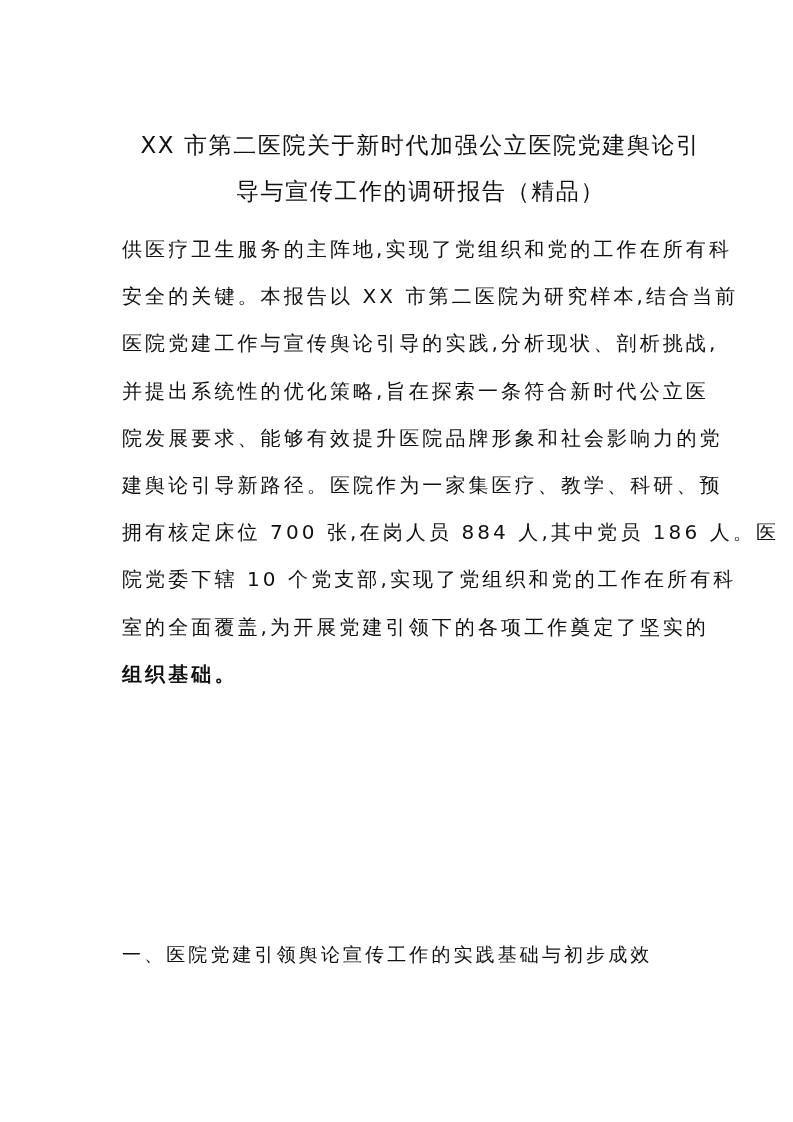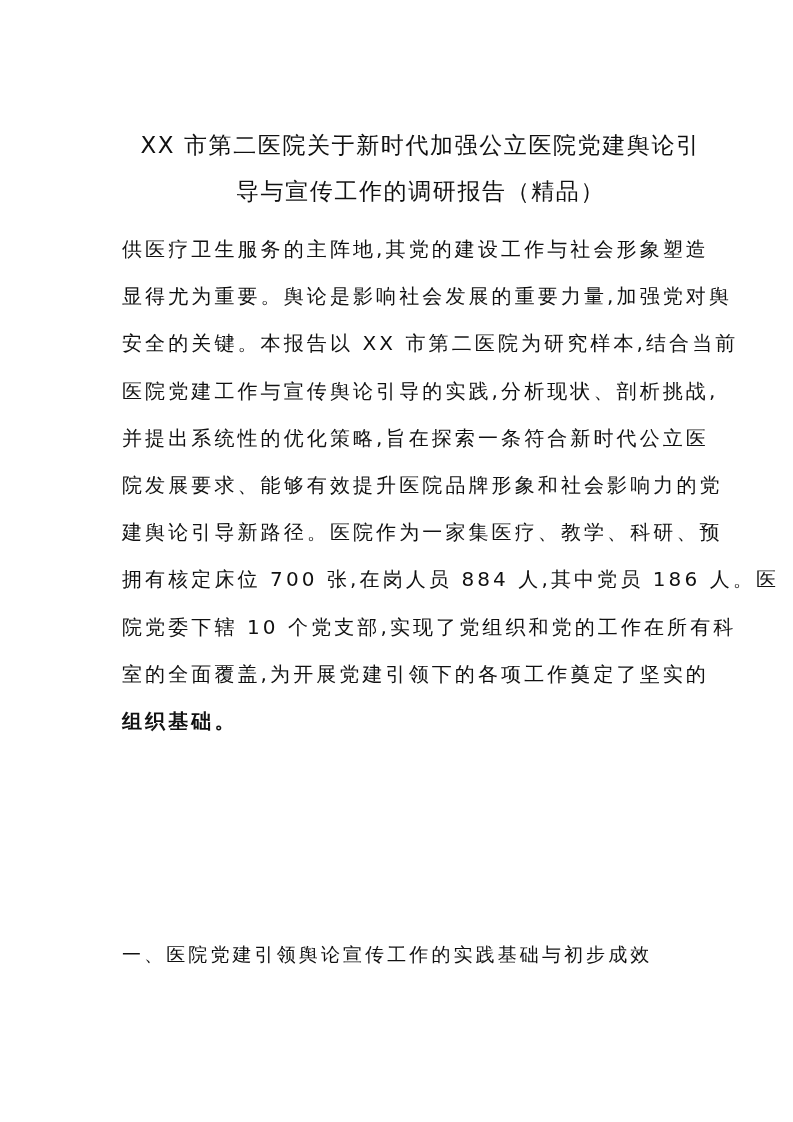--- a/index.html
+++ b/index.html
@@ -17,22 +17,21 @@
              letter-spacing: 3.1px; white-space: nowrap; }
 </style>
 </head>
 <body>
 
 <div>
   <div class="title t1">XX 市第二医院关于新时代加强公立医院党建舆论引</div>
   <div class="title t2">导与宣传工作的调研报告（精品）</div>
 
   <div class="body-lines">
-    <div class="line">供医疗卫生服务的主阵地,其党的建设工作与社会形象塑造</div>
-    <div class="line">显得尤为重要。舆论是影响社会发展的重要力量,加强党对舆</div>
+    <div class="line">供医疗卫生服务的主阵地,实现了党组织和党的工作在所有科</div>
     <div class="line">安全的关键。本报告以 XX 市第二医院为研究样本,结合当前</div>
     <div class="line">医院党建工作与宣传舆论引导的实践,分析现状、剖析挑战,</div>
     <div class="line">并提出系统性的优化策略,旨在探索一条符合新时代公立医</div>
     <div class="line">院发展要求、能够有效提升医院品牌形象和社会影响力的党</div>
     <div class="line">建舆论引导新路径。医院作为一家集医疗、教学、科研、预</div>
     <div class="line">拥有核定床位 700 张,在岗人员 884 人,其中党员 186 人。医</div>
     <div class="line">院党委下辖 10 个党支部,实现了党组织和党的工作在所有科</div>
     <div class="line">室的全面覆盖,为开展党建引领下的各项工作奠定了坚实的</div>
     <div class="line last">组织基础。</div>
   </div>

